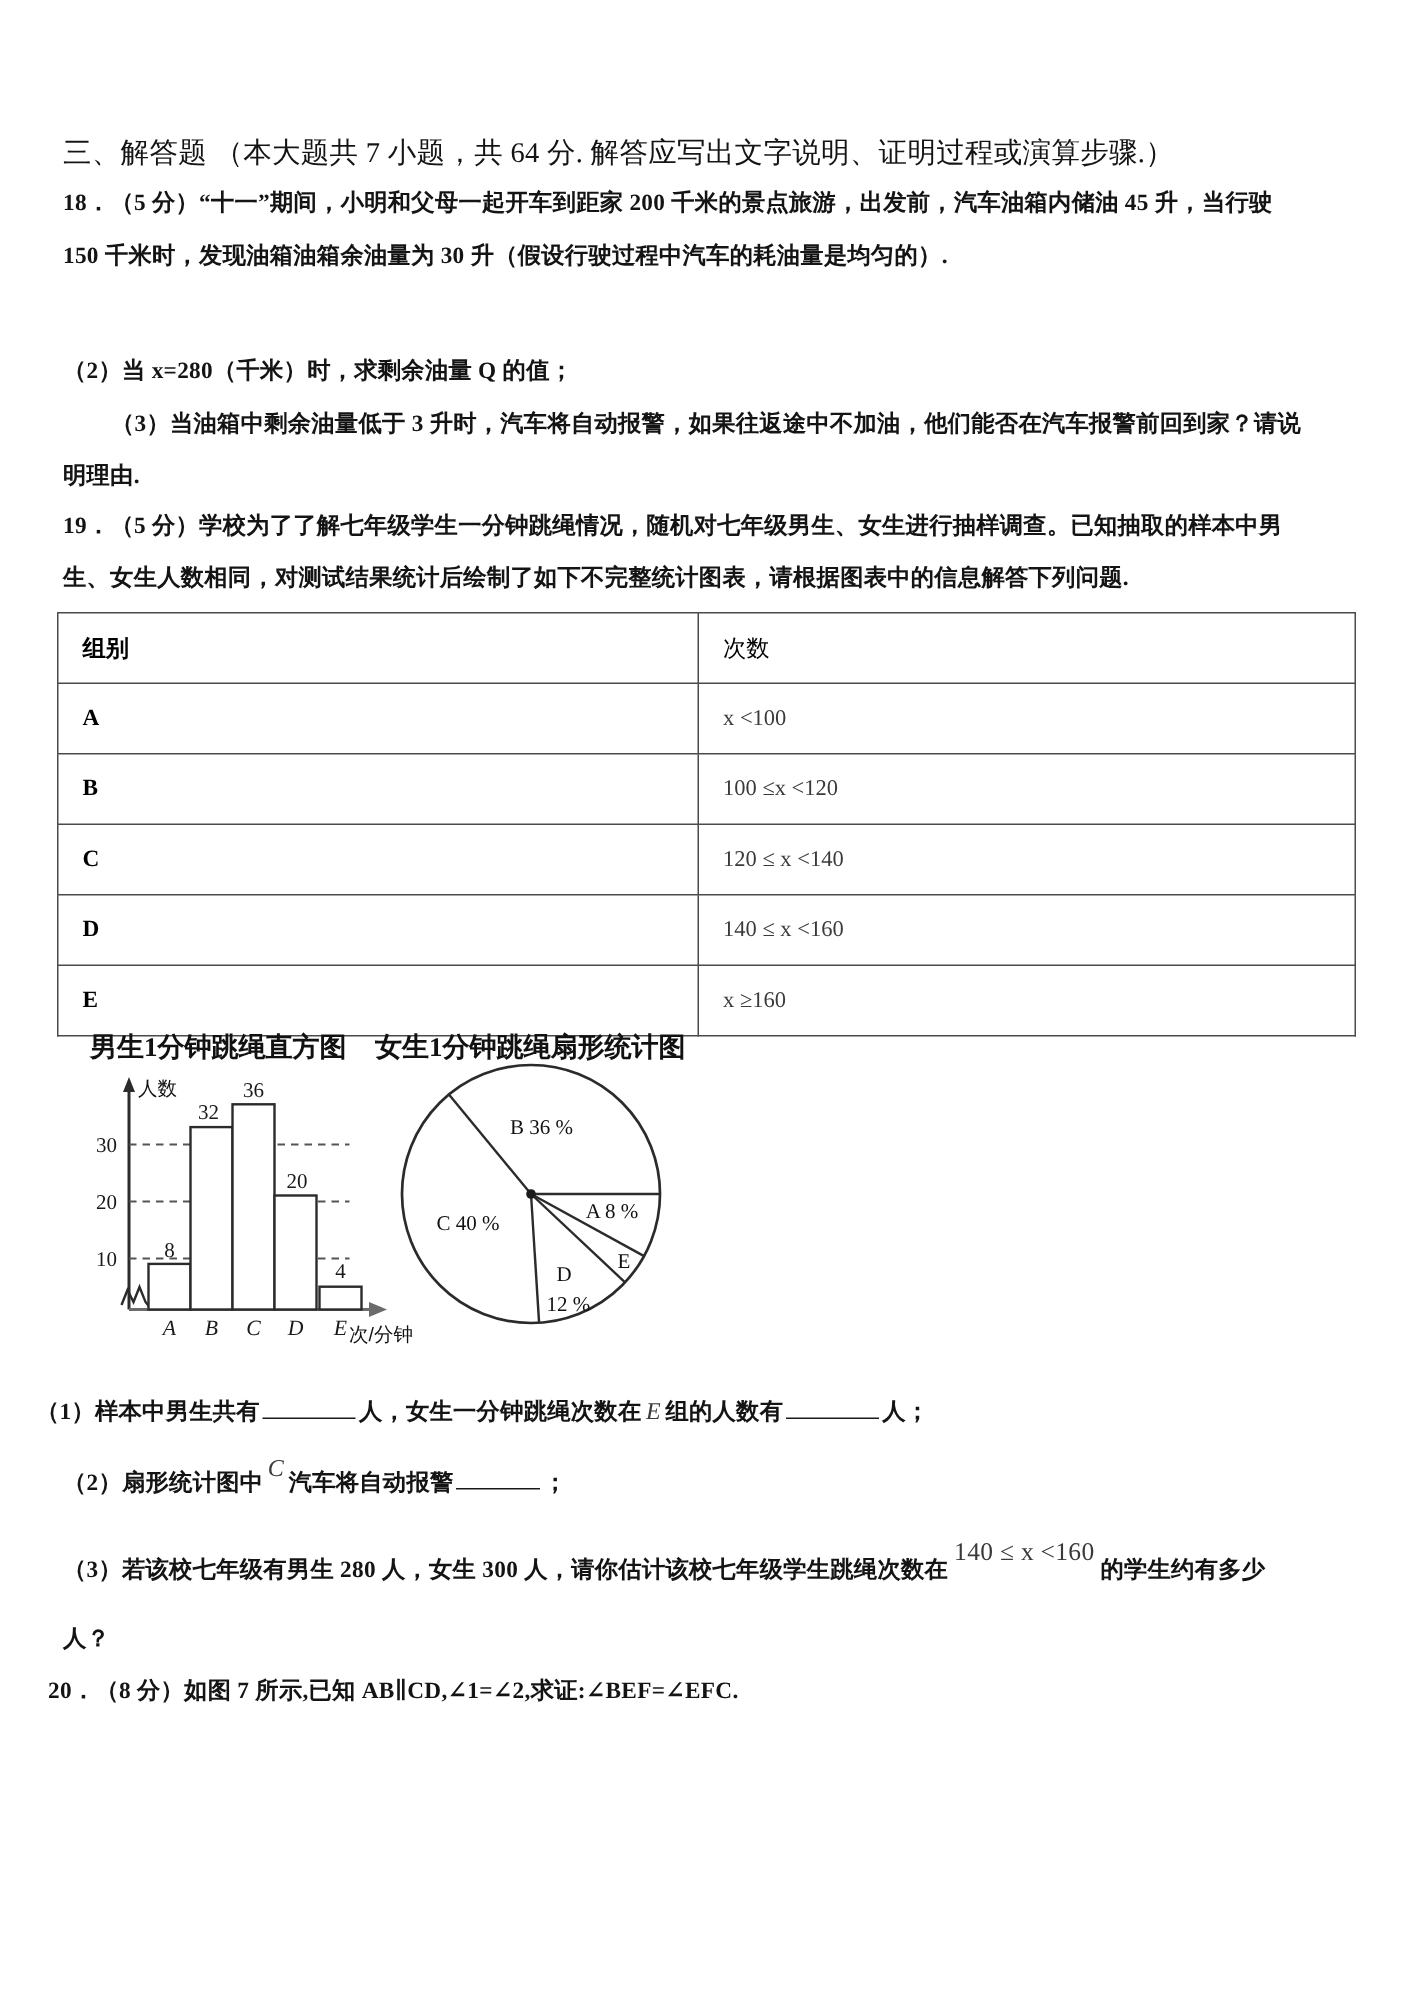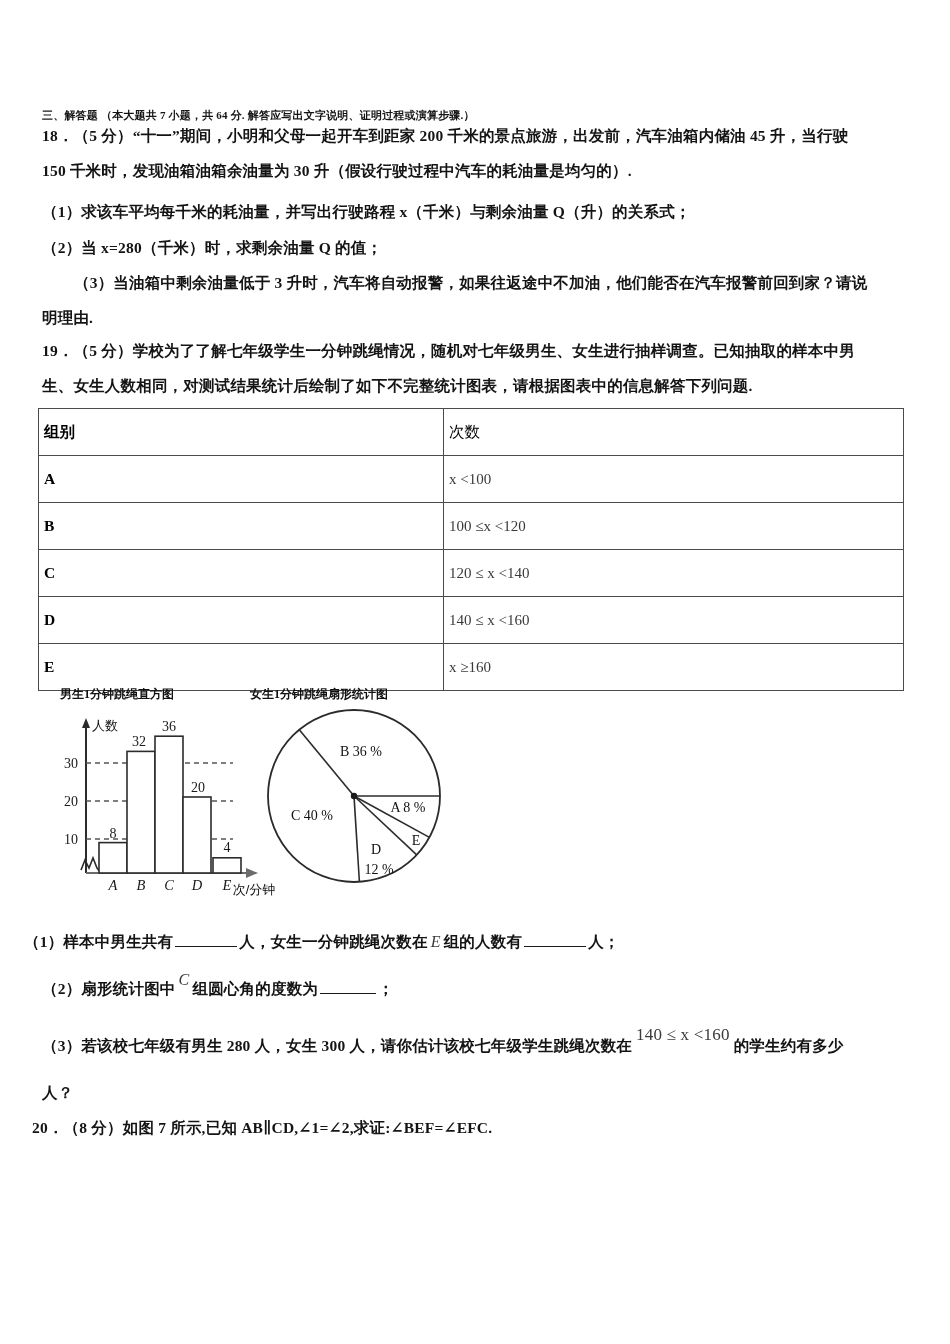--- a/index.html
+++ b/index.html
@@ -44,57 +44,57 @@
     width: 62px;
     height: 13px;
     margin: 0 2px;
     vertical-align: baseline;
   }
   .blank.sm { width: 56px; }
 
   
   #sec-heading {
     left: 42px;
-    top: 104px;
-    font-size: 11px;
-    font-weight: 700;
+    top: 92px;
+    font-size: 19px;
+    font-weight: 400;
   }
 
   
   #freq-table {
     position: absolute;
     left: 38px;
     top: 408px;
     width: 866px;
     border-collapse: collapse;
     table-layout: fixed;
   }
   #freq-table td {
     border: 1.3px solid #4b4b4b;
     height: 46px;
-    padding: 0 5px;
+    padding: 0 16px;
     vertical-align: middle;
     font-size: 15px;
   }
   #freq-table td.c1 { width: 394px; font-weight: 700; font-size: 15.5px; }
   #freq-table td.c2 { font-weight: 400; }
   #freq-table tr.hdr td { font-weight: 700; font-size: 15.5px; }
   #freq-table tr.hdr td.c2 { font-weight: 400; }
 
   
   #figures {
     position: absolute;
     left: 38px;
     top: 686px;
     width: 480px;
     height: 225px;
   }
   .fig-title {
     position: absolute;
-    font-size: 12px;
+    font-size: 18px;
     font-weight: 600;
     white-space: nowrap;
     color: #111;
   }
   #bar-title { left: 22px; top: 0px; }
   #pie-title { left: 212px; top: 0px; }
 
   #bar-chart { position: absolute; left: 0px; top: 24px; width: 250px; height: 200px; }
   #pie-chart { position: absolute; left: 228px; top: 22px; width: 220px; height: 200px; }
 
@@ -162,21 +162,20 @@
 </style>
 </head>
 <body>
 
 <div class="page">
 
   <div class="ln" id="sec-heading">三、解答题 （本大题共 7 小题，共 64 分. 解答应写出文字说明、证明过程或演算步骤.）</div>
 
   <div class="ln" id="q18-a">18．（5 分）“十一”期间，小明和父母一起开车到距家 200 千米的景点旅游，出发前，汽车油箱内储油 45 升，当行驶</div>
   <div class="ln" id="q18-b">150 千米时，发现油箱油箱余油量为 30 升（假设行驶过程中汽车的耗油量是均匀的）.</div>
-  <div class="ln" id="q18-1">（1）求该车平均每千米的耗油量，并写出行驶路程 x（千米）与剩余油量 Q（升）的关系式；</div>
   <div class="ln" id="q18-2">（2）当 x=280（千米）时，求剩余油量 Q 的值；</div>
   <div class="ln" id="q18-3">（3）当油箱中剩余油量低于 3 升时，汽车将自动报警，如果往返途中不加油，他们能否在汽车报警前回到家？请说</div>
   <div class="ln" id="q18-3b">明理由.</div>
 
   <div class="ln" id="q19-a">19．（5 分）学校为了了解七年级学生一分钟跳绳情况，随机对七年级男生、女生进行抽样调查。已知抽取的样本中男</div>
   <div class="ln" id="q19-b">生、女生人数相同，对测试结果统计后绘制了如下不完整统计图表，请根据图表中的信息解答下列问题.</div>
 
   <table id="freq-table">
     <tbody>
         <tr class="hdr">
@@ -275,21 +274,21 @@
       <text class="pie-lbl" x="113" y="166" text-anchor="middle">12 %</text>
       <text class="pie-lbl" x="46" y="112" text-anchor="middle">C 40 %</text>
     </svg>
   </div>
 
   <div class="ln" id="q19-1">
     <span>（1）样本中男生共有</span><span class="blank"></span><span>人，女生一分钟跳绳次数在</span><span class="mathspan v" style="font-style:italic;padding:0 3px;">E</span><span>组的人数有</span><span class="blank"></span><span>人；</span>
   </div>
 
   <div class="ln" id="q19-2">
-    <span>（2）扇形统计图中</span><span class="sup-c">C</span><span>组圆心角的度数为</span><span class="blank sm"></span><span>；</span>
+    <span>（2）扇形统计图中</span><span class="sup-c">C</span><span>汽车将自动报警</span><span class="blank sm"></span><span>；</span>
   </div>
 
   <div class="ln" id="q19-3">
     <span>（3）若该校七年级有男生 280 人，女生 300 人，请你估计该校七年级学生跳绳次数在</span><span class="sup-range">140 ≤ x &lt;160</span><span>的学生约有多少</span>
   </div>
   <div class="ln" id="q19-3b">人？</div>
 
   <div class="ln" id="q20">20．（8 分）如图 7 所示,已知 AB∥CD,∠1=∠2,求证:∠BEF=∠EFC.</div>
 
 </div>

